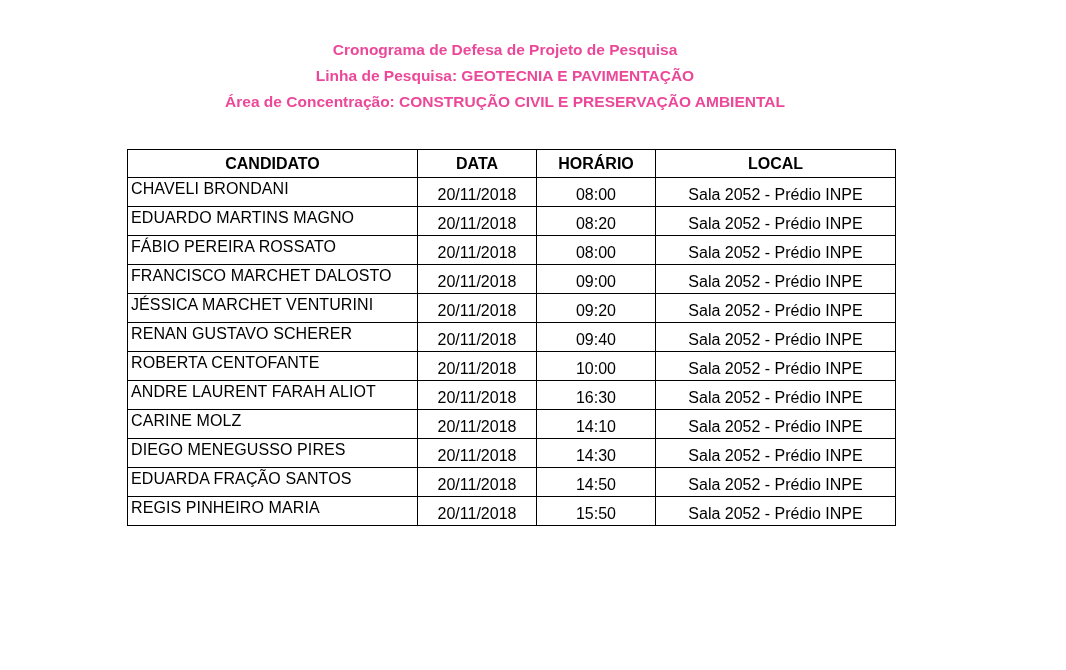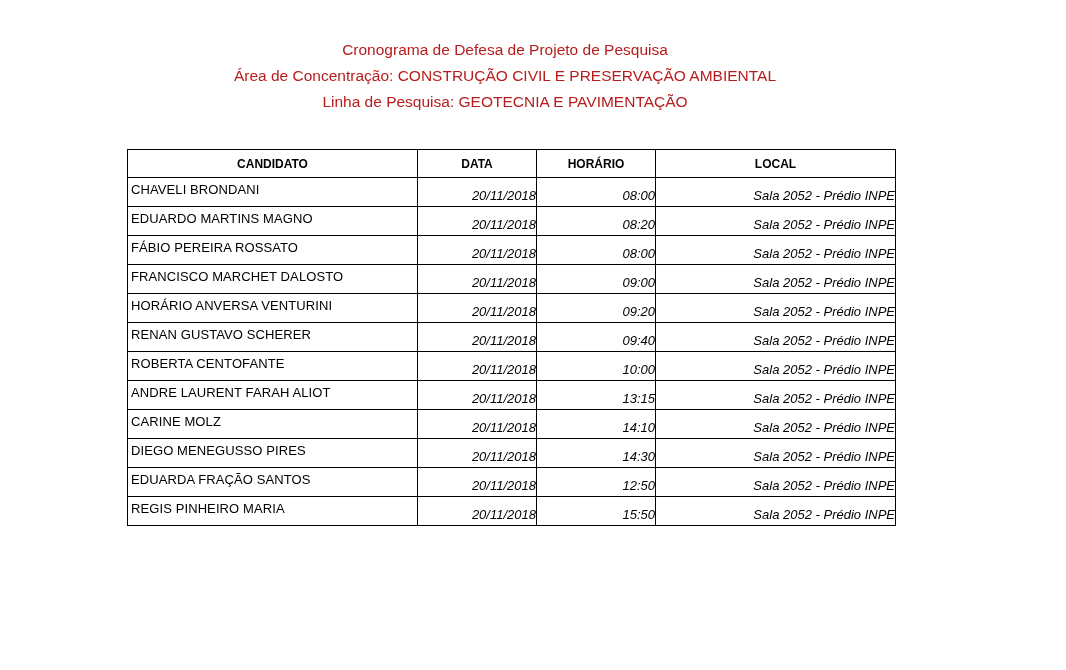--- a/index.html
+++ b/index.html
@@ -11,24 +11,24 @@
     color: #000000;
     overflow: hidden;
   }
   .titles {
     padding-top: 37px;
     width: 768px;
     margin-left: 121px;
     text-align: center;
   }
   .title-line {
-    font-weight: normal;
+    font-weight: bold;
     font-size: 15.5px;
     line-height: 26px;
-    color: #b91c1c;
+    color: #ec4899;
     white-space: nowrap;
   }
   .table-wrap {
     position: absolute;
     left: 127px;
     top: 149px;
   }
   table.schedule {
     border-collapse: collapse;
     table-layout: fixed;
@@ -39,51 +39,50 @@
     border: 1.5px solid #000000;
     overflow: hidden;
     white-space: nowrap;
   }
   col.c1 { width: 290px; }
   col.c2 { width: 119px; }
   col.c3 { width: 119px; }
   col.c4 { width: 240px; }
   table.schedule thead th {
     height: 28px;
-    font-size: 12px;
+    font-size: 16px;
     font-weight: bold;
     text-align: center;
     vertical-align: middle;
   }
   table.schedule tbody td {
     height: 29px;
-    font-size: 13px;
+    font-size: 16px;
   }
   td.cell-name {
     text-align: left;
     padding-left: 3px;
     padding-bottom: 6px;
     vertical-align: middle;
     font-size: 14.5px;
     letter-spacing: 0.1px;
   }
   td.cell-date, td.cell-time, td.cell-local {
-    text-align: right;
+    text-align: center;
     vertical-align: middle;
     padding-top: 6px;
-    font-style: italic;
   }
 </style>
 </head>
 <body>
 
 <div class="titles">
   <div class="title-line">Cronograma de Defesa de Projeto de Pesquisa</div>
+  <div class="title-line">Linha de Pesquisa: GEOTECNIA E PAVIMENTAÇÃO</div>
   <div class="title-line">Área de Concentração: CONSTRUÇÃO CIVIL E PRESERVAÇÃO AMBIENTAL</div>
-  <div class="title-line">Linha de Pesquisa: GEOTECNIA E PAVIMENTAÇÃO</div>
 </div>
 
 <div class="table-wrap">
   <table class="schedule">
     <colgroup>
       <col class="c1">
         <col class="c2">
         <col class="c3">
         <col class="c4">
     </colgroup>
@@ -118,21 +117,21 @@
   </tr>
 
   <tr>
     <td class="cell-name">FRANCISCO MARCHET DALOSTO</td>
     <td class="cell-date">20/11/2018</td>
     <td class="cell-time">09:00</td>
     <td class="cell-local">Sala 2052 - Prédio INPE</td>
   </tr>
 
   <tr>
-    <td class="cell-name">HORÁRIO ANVERSA VENTURINI</td>
+    <td class="cell-name">JÉSSICA MARCHET VENTURINI</td>
     <td class="cell-date">20/11/2018</td>
     <td class="cell-time">09:20</td>
     <td class="cell-local">Sala 2052 - Prédio INPE</td>
   </tr>
 
   <tr>
     <td class="cell-name">RENAN GUSTAVO SCHERER</td>
     <td class="cell-date">20/11/2018</td>
     <td class="cell-time">09:40</td>
     <td class="cell-local">Sala 2052 - Prédio INPE</td>
@@ -141,21 +140,21 @@
   <tr>
     <td class="cell-name">ROBERTA CENTOFANTE</td>
     <td class="cell-date">20/11/2018</td>
     <td class="cell-time">10:00</td>
     <td class="cell-local">Sala 2052 - Prédio INPE</td>
   </tr>
 
   <tr>
     <td class="cell-name">ANDRE LAURENT FARAH ALIOT</td>
     <td class="cell-date">20/11/2018</td>
-    <td class="cell-time">13:15</td>
+    <td class="cell-time">16:30</td>
     <td class="cell-local">Sala 2052 - Prédio INPE</td>
   </tr>
 
 
   <tr>
     <td class="cell-name">CARINE MOLZ</td>
     <td class="cell-date">20/11/2018</td>
     <td class="cell-time">14:10</td>
     <td class="cell-local">Sala 2052 - Prédio INPE</td>
   </tr>
@@ -163,21 +162,21 @@
   <tr>
     <td class="cell-name">DIEGO MENEGUSSO PIRES</td>
     <td class="cell-date">20/11/2018</td>
     <td class="cell-time">14:30</td>
     <td class="cell-local">Sala 2052 - Prédio INPE</td>
   </tr>
 
   <tr>
     <td class="cell-name">EDUARDA FRAÇÃO SANTOS</td>
     <td class="cell-date">20/11/2018</td>
-    <td class="cell-time">12:50</td>
+    <td class="cell-time">14:50</td>
     <td class="cell-local">Sala 2052 - Prédio INPE</td>
   </tr>
 
 
 
   <tr>
     <td class="cell-name">REGIS PINHEIRO MARIA</td>
     <td class="cell-date">20/11/2018</td>
     <td class="cell-time">15:50</td>
     <td class="cell-local">Sala 2052 - Prédio INPE</td>

